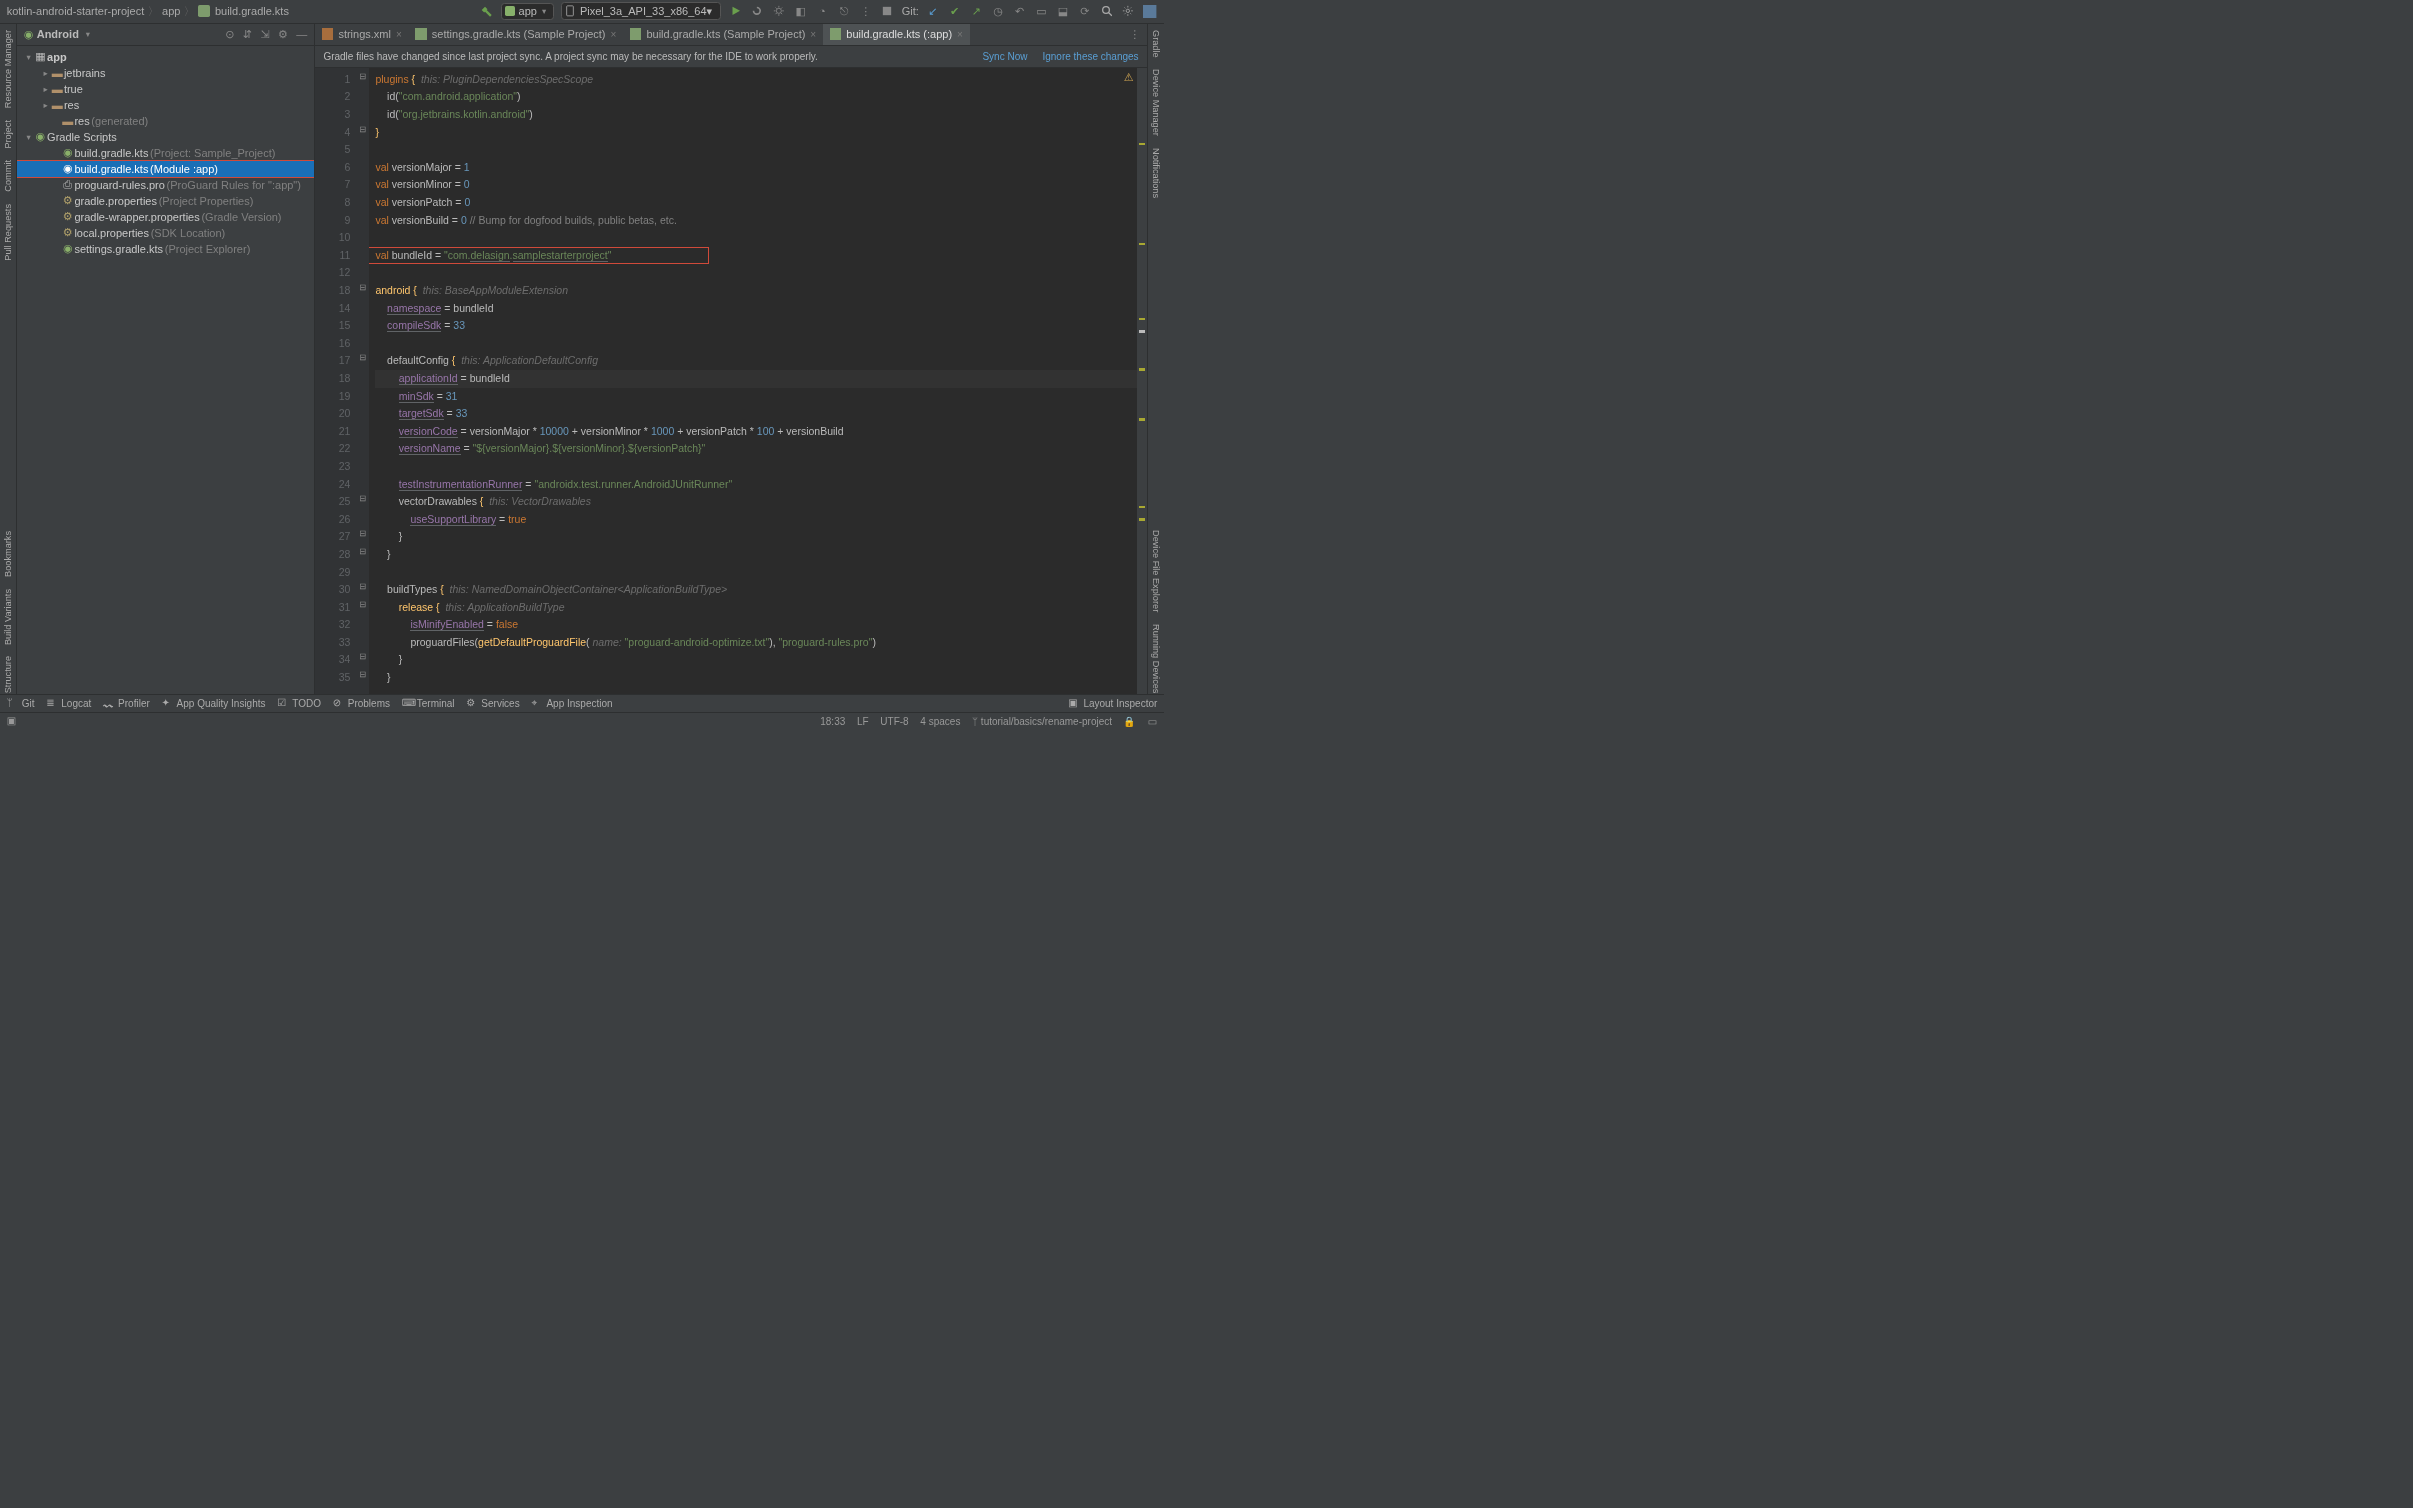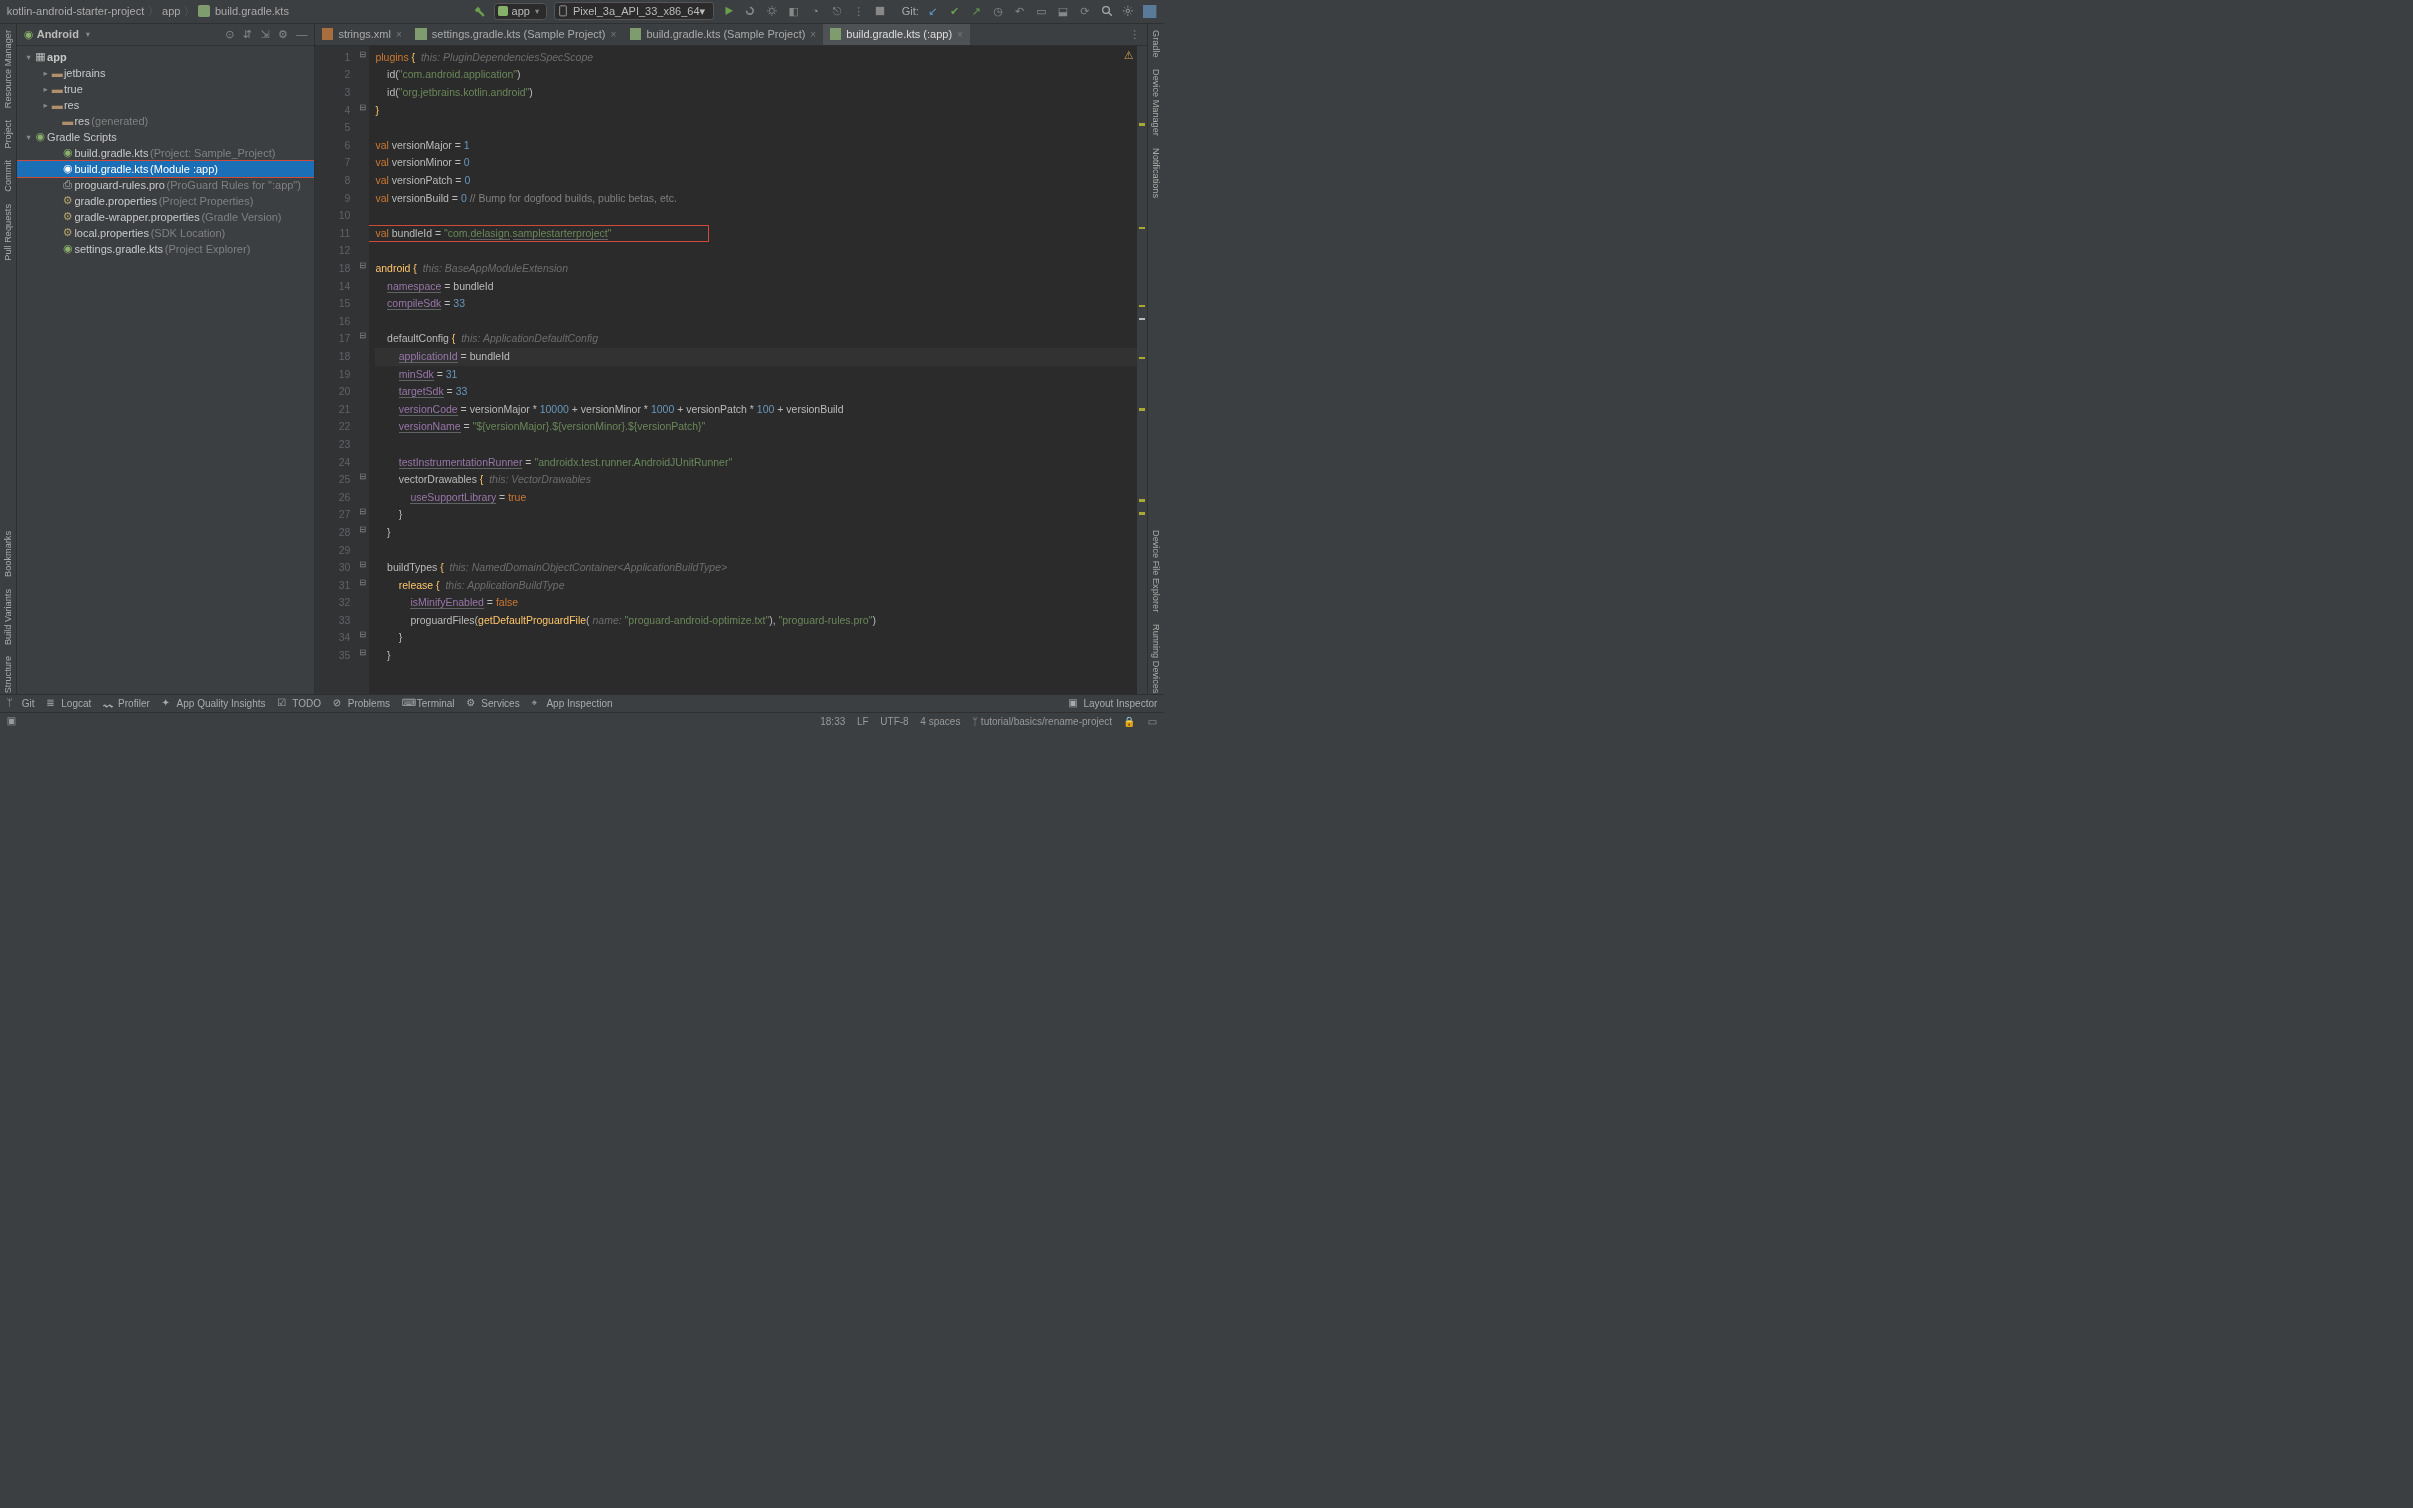--- a/index.html
+++ b/index.html
@@ -15,21 +15,21 @@
   .hammer-icon { color: #7a8; }
   .run-config { background: #2b2b2b; border: 0.8px solid #555; border-radius: 3.4px; padding: 1.7px 6.7px 1.7px 17px; position: relative; display:flex; align-items:center; }
   .run-config .android-icon { position: absolute; left: 3.4px; width: 10px; height: 10px; }
   .run-config .arrow { margin-left: 5px; color: #888; font-size: 8.4px;}
   .device-dd { background: #2b2b2b; border: 0.8px solid #555; border-radius: 3.4px; padding: 1.7px 8.4px 1.7px 18.4px; position: relative; display:flex; align-items:center;}
   .device-dd .phone-icon { position:absolute; left:3.4px; width:10px; }
   .iconbtn { width: 15px; height: 15px; display: inline-flex; align-items: center; justify-content: center; color: #888; cursor: pointer; }
   .iconbtn.green { color: #6a9f4d; }
   .iconbtn.blue { color: #5a9fd4; }
   .toolbar-icons { display: flex; align-items: center; gap: 6.7px; }
-  .git-label { color: #aaa; margin-left: 7px; }
+  .git-label { color: #aaa; }
 
   
   .main { flex: 1; display: flex; overflow: hidden; }
   .lstripe, .rstripe { width: 17px; background: #3c3f41; display: flex; flex-direction: column; align-items: center; gap: 11.7px; padding-top: 6.7px; border-right: 0.8px solid #2d2f30; }
   .rstripe { border-right: none; border-left: 0.8px solid #2d2f30; }
   .stripe-item { writing-mode: vertical-rl; transform: rotate(180deg); font-size: 9.2px; color: #aaa; cursor: pointer; display: flex; align-items: center; gap: 3.4px; }
   .rstripe .stripe-item { transform: none; writing-mode: vertical-rl; }
 
   .project-panel { width: 298px; background: #3c3f41; display: flex; flex-direction: column; border-right: 0.8px solid #2d2f30; }
   .panel-header { height: 22px; display: flex; align-items: center; padding: 0 6.7px; gap: 6.7px; border-bottom: 0.8px solid #2d2f30; }
@@ -341,20 +341,27 @@
         <span class="close">×</span>
       </div>
       <div class="tab active">
         <span class="fi grad-fi"></span>
         <span>build.gradle.kts (:app)</span>
         <span class="close">×</span>
       </div>
       <span class="tab-more">⋮</span>
     </div>
 
+    <div class="notif-bar">
+      <span class="notif-msg">Gradle files have changed since last project sync. A project sync may be necessary for the IDE to work properly.</span>
+      <div class="notif-actions">
+        <span class="notif-link">Sync Now</span>
+        <span class="notif-link">Ignore these changes</span>
+      </div>
+    </div>
 
     <div class="code-wrap">
       <div class="gutter" id="gutter">
           <div class="ln">1</div>
           <div class="ln">2</div>
           <div class="ln">3</div>
           <div class="ln">4</div>
           <div class="ln">5</div>
           <div class="ln">6</div>
           <div class="ln">7</div>

